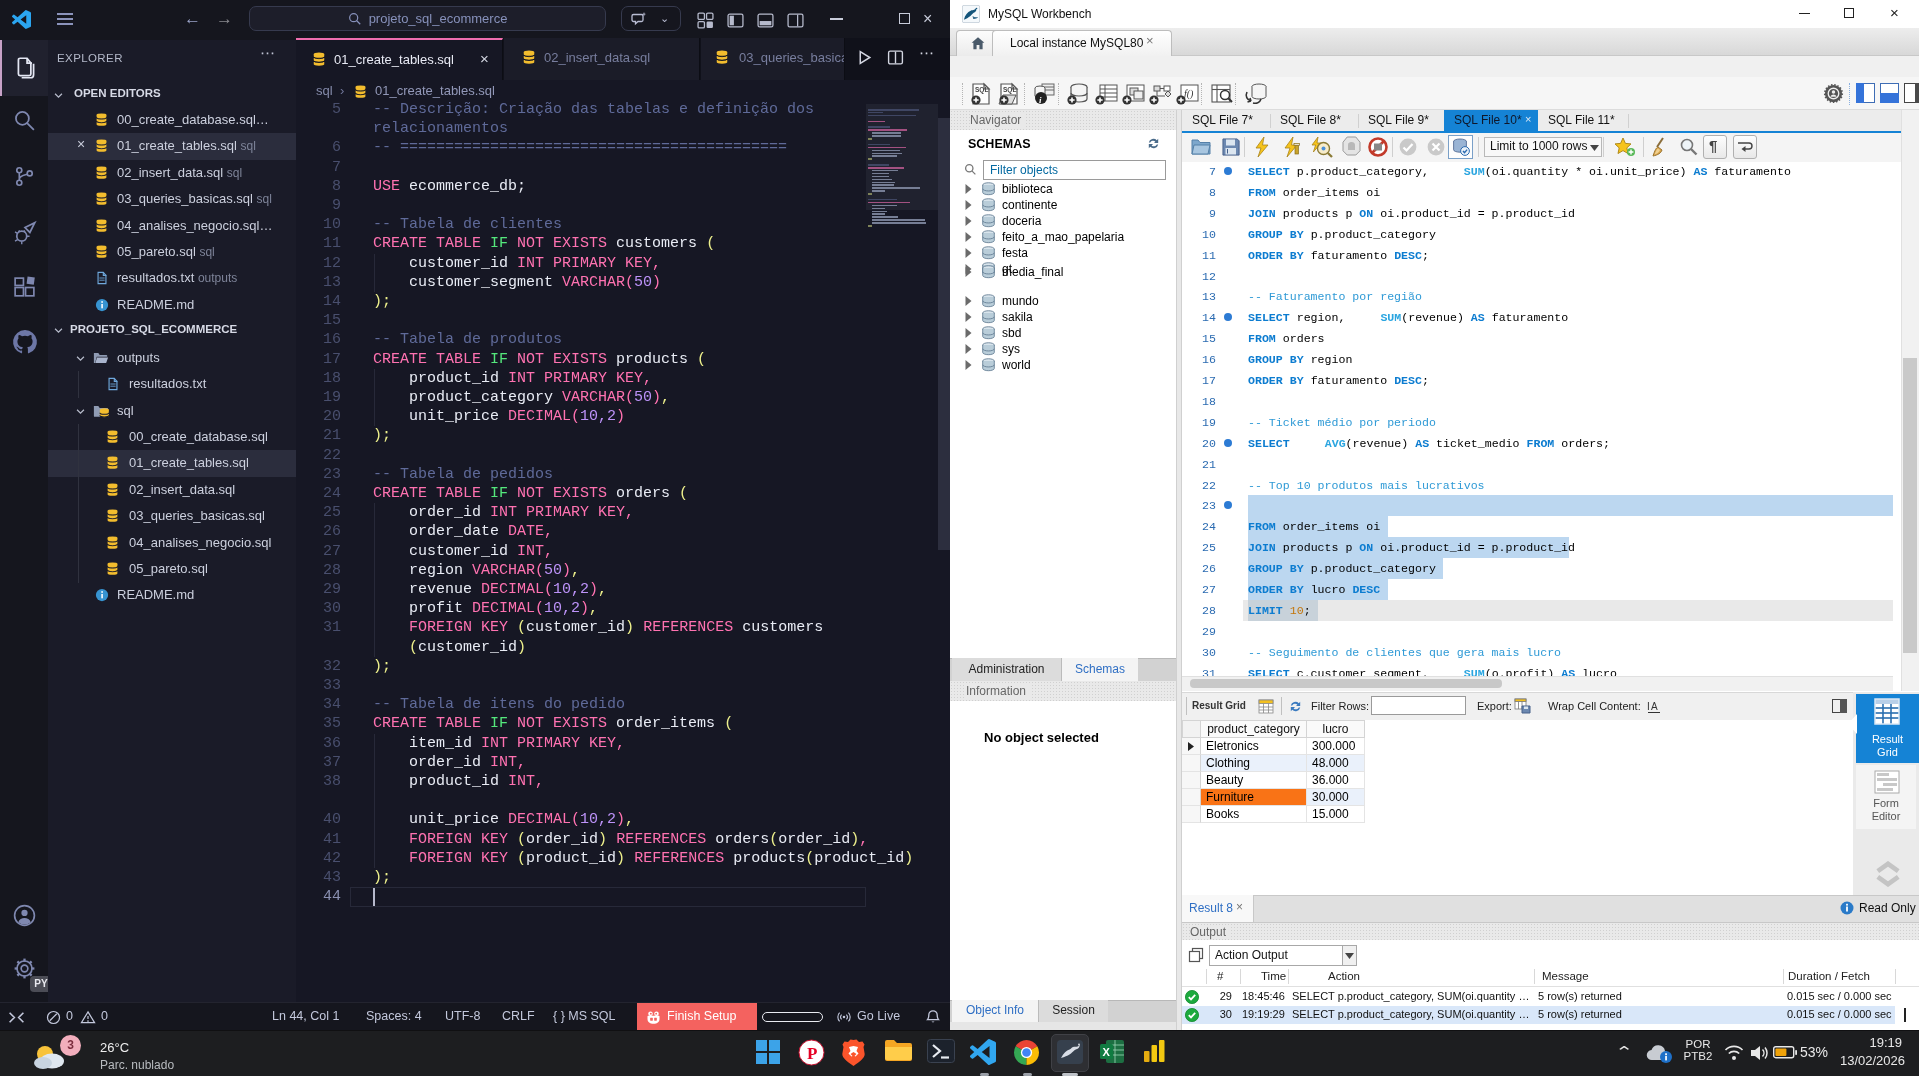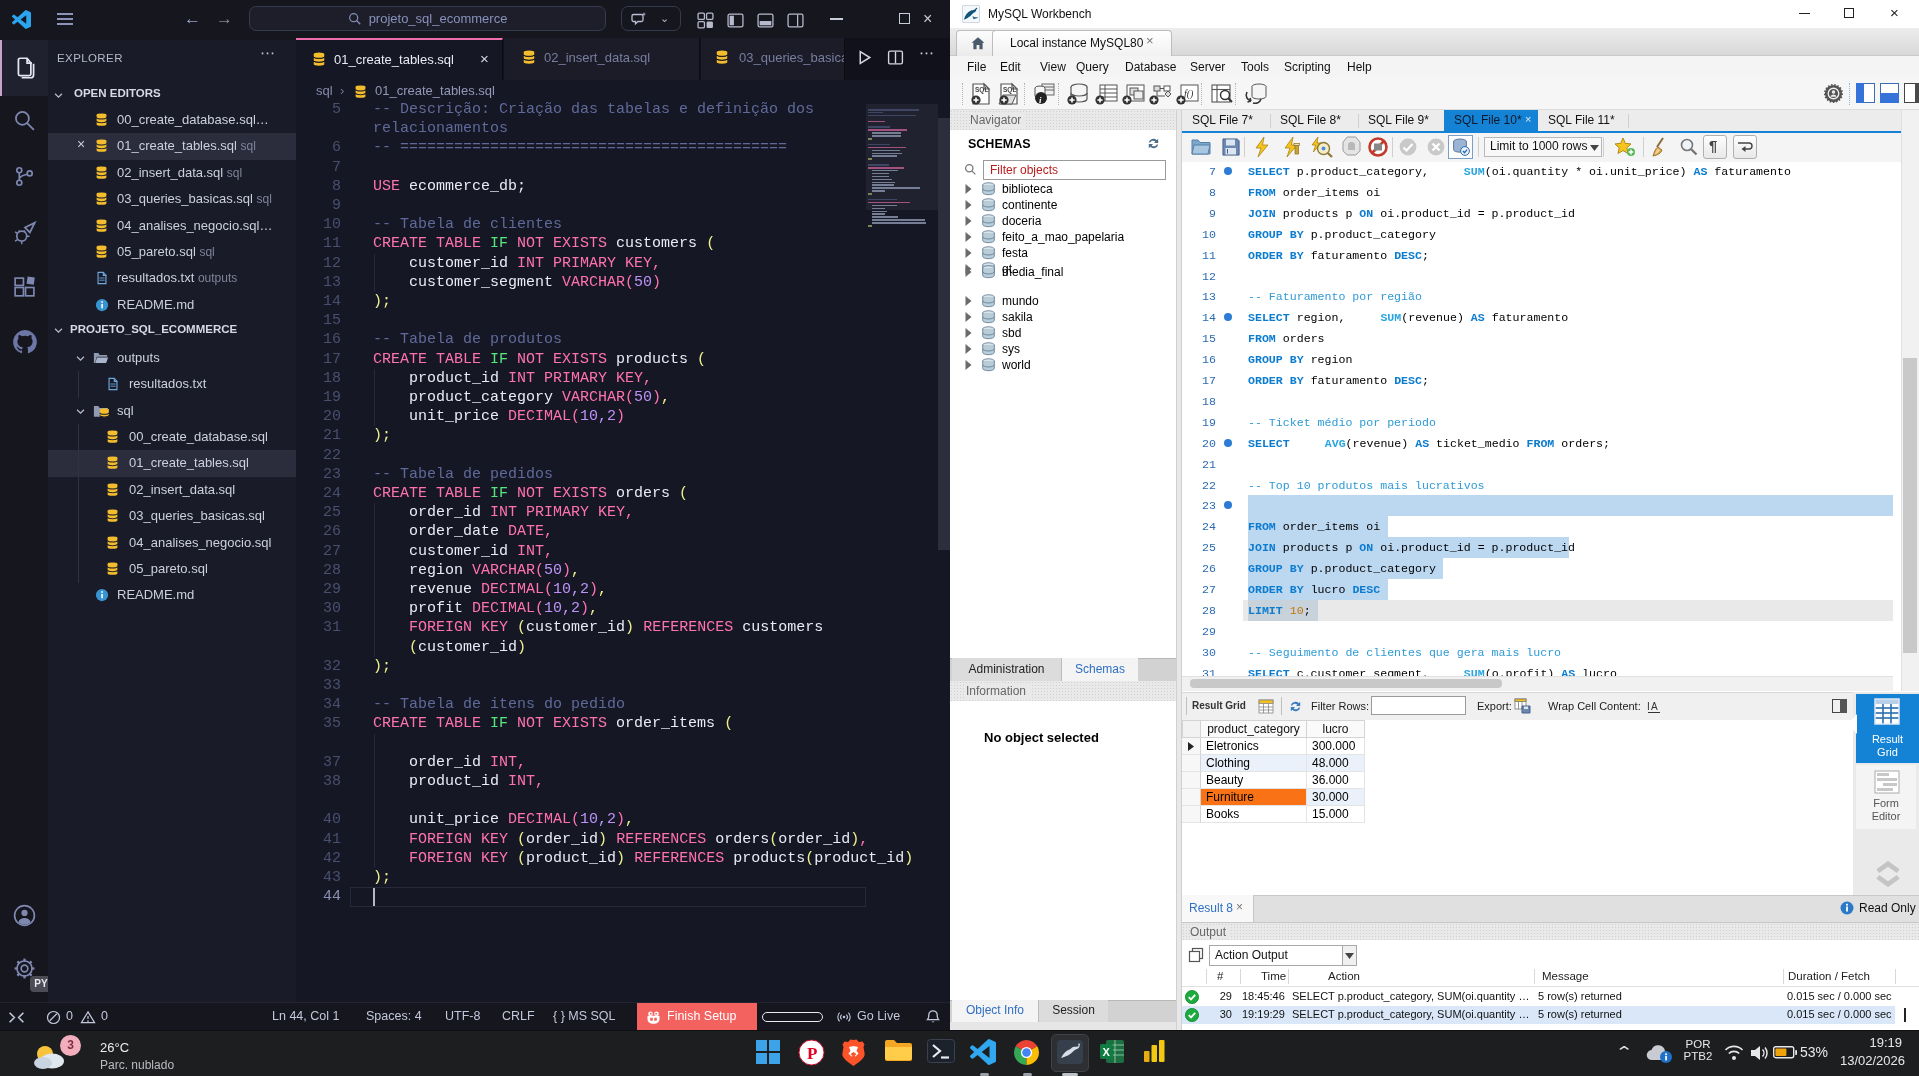--- a/index.html
+++ b/index.html
@@ -457,20 +457,21 @@
     <div class="coderow" style="top:541.6px"><span class="lnum">27</span><span class="ltext"><span class="tw">    customer_id </span><span class="tk">INT,</span></span></div>
     <div class="coderow" style="top:560.8px"><span class="lnum">28</span><span class="ltext"><span class="tw">    region </span><span class="tk">VARCHAR(</span><span class="tn">50</span><span class="tk">)</span><span class="ty">,</span></span></div>
     <div class="coderow" style="top:580.0px"><span class="lnum">29</span><span class="ltext"><span class="tw">    revenue </span><span class="tk">DECIMAL(</span><span class="tn">10,2</span><span class="tk">)</span><span class="ty">,</span></span></div>
     <div class="coderow" style="top:599.2px"><span class="lnum">30</span><span class="ltext"><span class="tw">    profit </span><span class="tk">DECIMAL(</span><span class="tn">10,2</span><span class="tk">)</span><span class="ty">,</span></span></div>
     <div class="coderow" style="top:618.4px"><span class="lnum">31</span><span class="ltext"><span class="tw">    </span><span class="tk">FOREIGN KEY</span><span class="tw"> </span><span class="ty">(</span><span class="tw">customer_id</span><span class="ty">)</span><span class="tw"> </span><span class="tk">REFERENCES</span><span class="tw"> customers</span></span></div>
     <div class="coderow" style="top:637.6px"><span class="lnum"></span><span class="ltext"><span class="tw">    </span><span class="ty">(</span><span class="tw">customer_id</span><span class="ty">)</span></span></div>
     <div class="coderow" style="top:656.8px"><span class="lnum">32</span><span class="ltext"><span class="ty">);</span></span></div>
     <div class="coderow" style="top:676.0px"><span class="lnum">33</span><span class="ltext"></span></div>
     <div class="coderow" style="top:695.2px"><span class="lnum">34</span><span class="ltext"><span class="tc">-- Tabela de itens do pedido</span></span></div>
     <div class="coderow" style="top:714.4px"><span class="lnum">35</span><span class="ltext"><span class="tk">CREATE TABLE</span><span class="tw"> </span><span class="tg">IF</span><span class="tw"> </span><span class="tk">NOT EXISTS</span><span class="tw"> order_items </span><span class="ty">(</span></span></div>
+    <div class="coderow" style="top:733.6px"><span class="lnum">36</span><span class="ltext"><span class="tw">    item_id </span><span class="tk">INT PRIMARY KEY,</span></span></div>
     <div class="coderow" style="top:752.8px"><span class="lnum">37</span><span class="ltext"><span class="tw">    order_id </span><span class="tk">INT,</span></span></div>
     <div class="coderow" style="top:772.0px"><span class="lnum">38</span><span class="ltext"><span class="tw">    product_id </span><span class="tk">INT,</span></span></div>
     <div class="coderow" style="top:810.4px"><span class="lnum">40</span><span class="ltext"><span class="tw">    unit_price </span><span class="tk">DECIMAL(</span><span class="tn">10,2</span><span class="tk">)</span><span class="ty">,</span></span></div>
     <div class="coderow" style="top:829.6px"><span class="lnum">41</span><span class="ltext"><span class="tw">    </span><span class="tk">FOREIGN KEY</span><span class="tw"> </span><span class="ty">(</span><span class="tw">order_id</span><span class="ty">)</span><span class="tw"> </span><span class="tk">REFERENCES</span><span class="tw"> orders</span><span class="ty">(</span><span class="tw">order_id</span><span class="ty">)</span><span class="tk">,</span></span></div>
     <div class="coderow" style="top:848.8px"><span class="lnum">42</span><span class="ltext"><span class="tw">    </span><span class="tk">FOREIGN KEY</span><span class="tw"> </span><span class="ty">(</span><span class="tw">product_id</span><span class="ty">)</span><span class="tw"> </span><span class="tk">REFERENCES</span><span class="tw"> products</span><span class="ty">(</span><span class="tw">product_id</span><span class="ty">)</span></span></div>
     <div class="coderow" style="top:868.0px"><span class="lnum">43</span><span class="ltext"><span class="ty">);</span></span></div>
     <div class="coderow" style="top:887.2px"><span class="lnum" style="color:#8a90b1">44</span><span class="ltext"></span></div>
     <div class="ab" style="left:373.5px;top:253.6px;width:1px;height:38.4px;background:#272939"></div>
     <div class="ab" style="left:373.5px;top:368.8px;width:1px;height:57.6px;background:#272939"></div>
     <div class="ab" style="left:373.5px;top:503.2px;width:1px;height:153.6px;background:#272939"></div>
@@ -577,31 +578,20 @@
       </div>
       <div id="wb-contab">
         <div class="ab" style="left:6px;top:2px;width:44px;height:26px;background:linear-gradient(#fcfcfc,#ebebeb);border:1px solid #bdbdbd;border-bottom:none;border-radius:4px 4px 0 0"></div>
         <svg class="ab" style="left:19px;top:7px" width="18" height="17" viewBox="0 0 24 24">
           <path fill="#4a5a6a" d="M12 3l9 8h-2.5v9h-4.5v-6h-4v6H5.5v-9H3z"></path>
         </svg>
         <div class="ab" style="left:42px;top:2px;width:180px;height:26px;background:linear-gradient(#ffffff,#f1f1f1);border:1px solid #bdbdbd;border-bottom:none;border-radius:4px 4px 0 0"></div>
         <div class="ab wbt" style="left:60px;top:8px">Local instance MySQL80</div>
         <div class="ab" style="left:196px;top:5px;color:#777;font-size:13px">×</div>
       </div>
-      <div id="wb-menu">
-        <div class="ab wbt" style="left:17px;top:4px">File</div>
-        <div class="ab wbt" style="left:50px;top:4px">Edit</div>
-        <div class="ab wbt" style="left:90px;top:4px">View</div>
-        <div class="ab wbt" style="left:126px;top:4px">Query</div>
-        <div class="ab wbt" style="left:175px;top:4px">Database</div>
-        <div class="ab wbt" style="left:240px;top:4px">Server</div>
-        <div class="ab wbt" style="left:291px;top:4px">Tools</div>
-        <div class="ab wbt" style="left:334px;top:4px">Scripting</div>
-        <div class="ab wbt" style="left:397px;top:4px">Help</div>
-      </div>
       <div id="wb-tools">
         <svg class="ab" style="left:20px;top:5px" width="22" height="24" viewBox="0 0 22 24">
           <path fill="#fdfdfd" stroke="#555" stroke-width="1.2" d="M3 2h11l5 5v15H3z"></path>
           <path fill="#e8e8e8" stroke="#555" stroke-width="1.2" d="M14 2v5h5z"></path>
           <text x="5" y="10" font-size="6.5" font-weight="bold" fill="#444" font-family="Liberation Sans">SQL</text>
           <circle cx="6" cy="18" r="4.6" fill="#333"></circle>
           <path stroke="#fff" stroke-width="1.6" d="M6 15.4v5.2M3.4 18h5.2"></path>
         </svg>
         <svg class="ab" style="left:48px;top:5px" width="22" height="24" viewBox="0 0 22 24">
           <path fill="#fdfdfd" stroke="#555" stroke-width="1.2" d="M3 2h11l5 5v15H3z"></path>
@@ -716,21 +706,21 @@
         </div>
         <div class="ab" style="left:18px;top:27px;font-size:12.5px;font-weight:bold;color:#000">SCHEMAS</div>
         <svg class="ab" style="left:196px;top:26px" width="15" height="15" viewBox="0 0 16 16">
           <path fill="#4a6b8a" d="M3 7a5 5 0 0 1 8.5-2.5L13 3v4.5H8.5L10 6A3.5 3.5 0 0 0 4.5 7z"></path>
           <path fill="#4a6b8a" d="M13 9a5 5 0 0 1-8.5 2.5L3 13V8.5h4.5L6 10a3.5 3.5 0 0 0 5.5-1z"></path>
         </svg>
         <svg class="ab" style="left:14px;top:53px" width="13" height="13" viewBox="0 0 16 16">
           <circle cx="6.5" cy="6.5" r="4.5" fill="none" stroke="#777" stroke-width="1.6"></circle>
           <line x1="10" y1="10" x2="14" y2="14" stroke="#777" stroke-width="1.6"></line>
         </svg>
-        <div class="ab" style="left:33px;top:50px;width:183px;height:20px;background:#fff;border:1px solid #9a9a9a;color:#b91c1c;font-size:12px;line-height:18px;padding-left:6px">Filter objects</div>
+        <div class="ab" style="left:33px;top:50px;width:183px;height:20px;background:#fff;border:1px solid #9a9a9a;color:#0369a1;font-size:12px;line-height:18px;padding-left:6px">Filter objects</div>
         <div class="schemarow" style="top:71px">
           <svg class="ab" style="left:14px;top:3px" width="9" height="10" viewBox="0 0 8 10">
             <path fill="#6b6b6b" d="M1 0l6 5-6 5z"></path>
           </svg>
           <svg class="ab" style="left:31px;top:1px" width="15" height="14" viewBox="0 0 16 15">
             <g stroke="#5f7a90" stroke-width="0.9">
               <ellipse cx="8" cy="3.2" rx="6.2" ry="2.4" fill="#d8e4ec"></ellipse>
               <path d="M1.8 3.2v8a6.2 2.4 0 0 0 12.4 0v-8" fill="#b9cdd9"></path>
               <path d="M1.8 7.2a6.2 2.4 0 0 0 12.4 0" fill="none"></path>
             </g>

